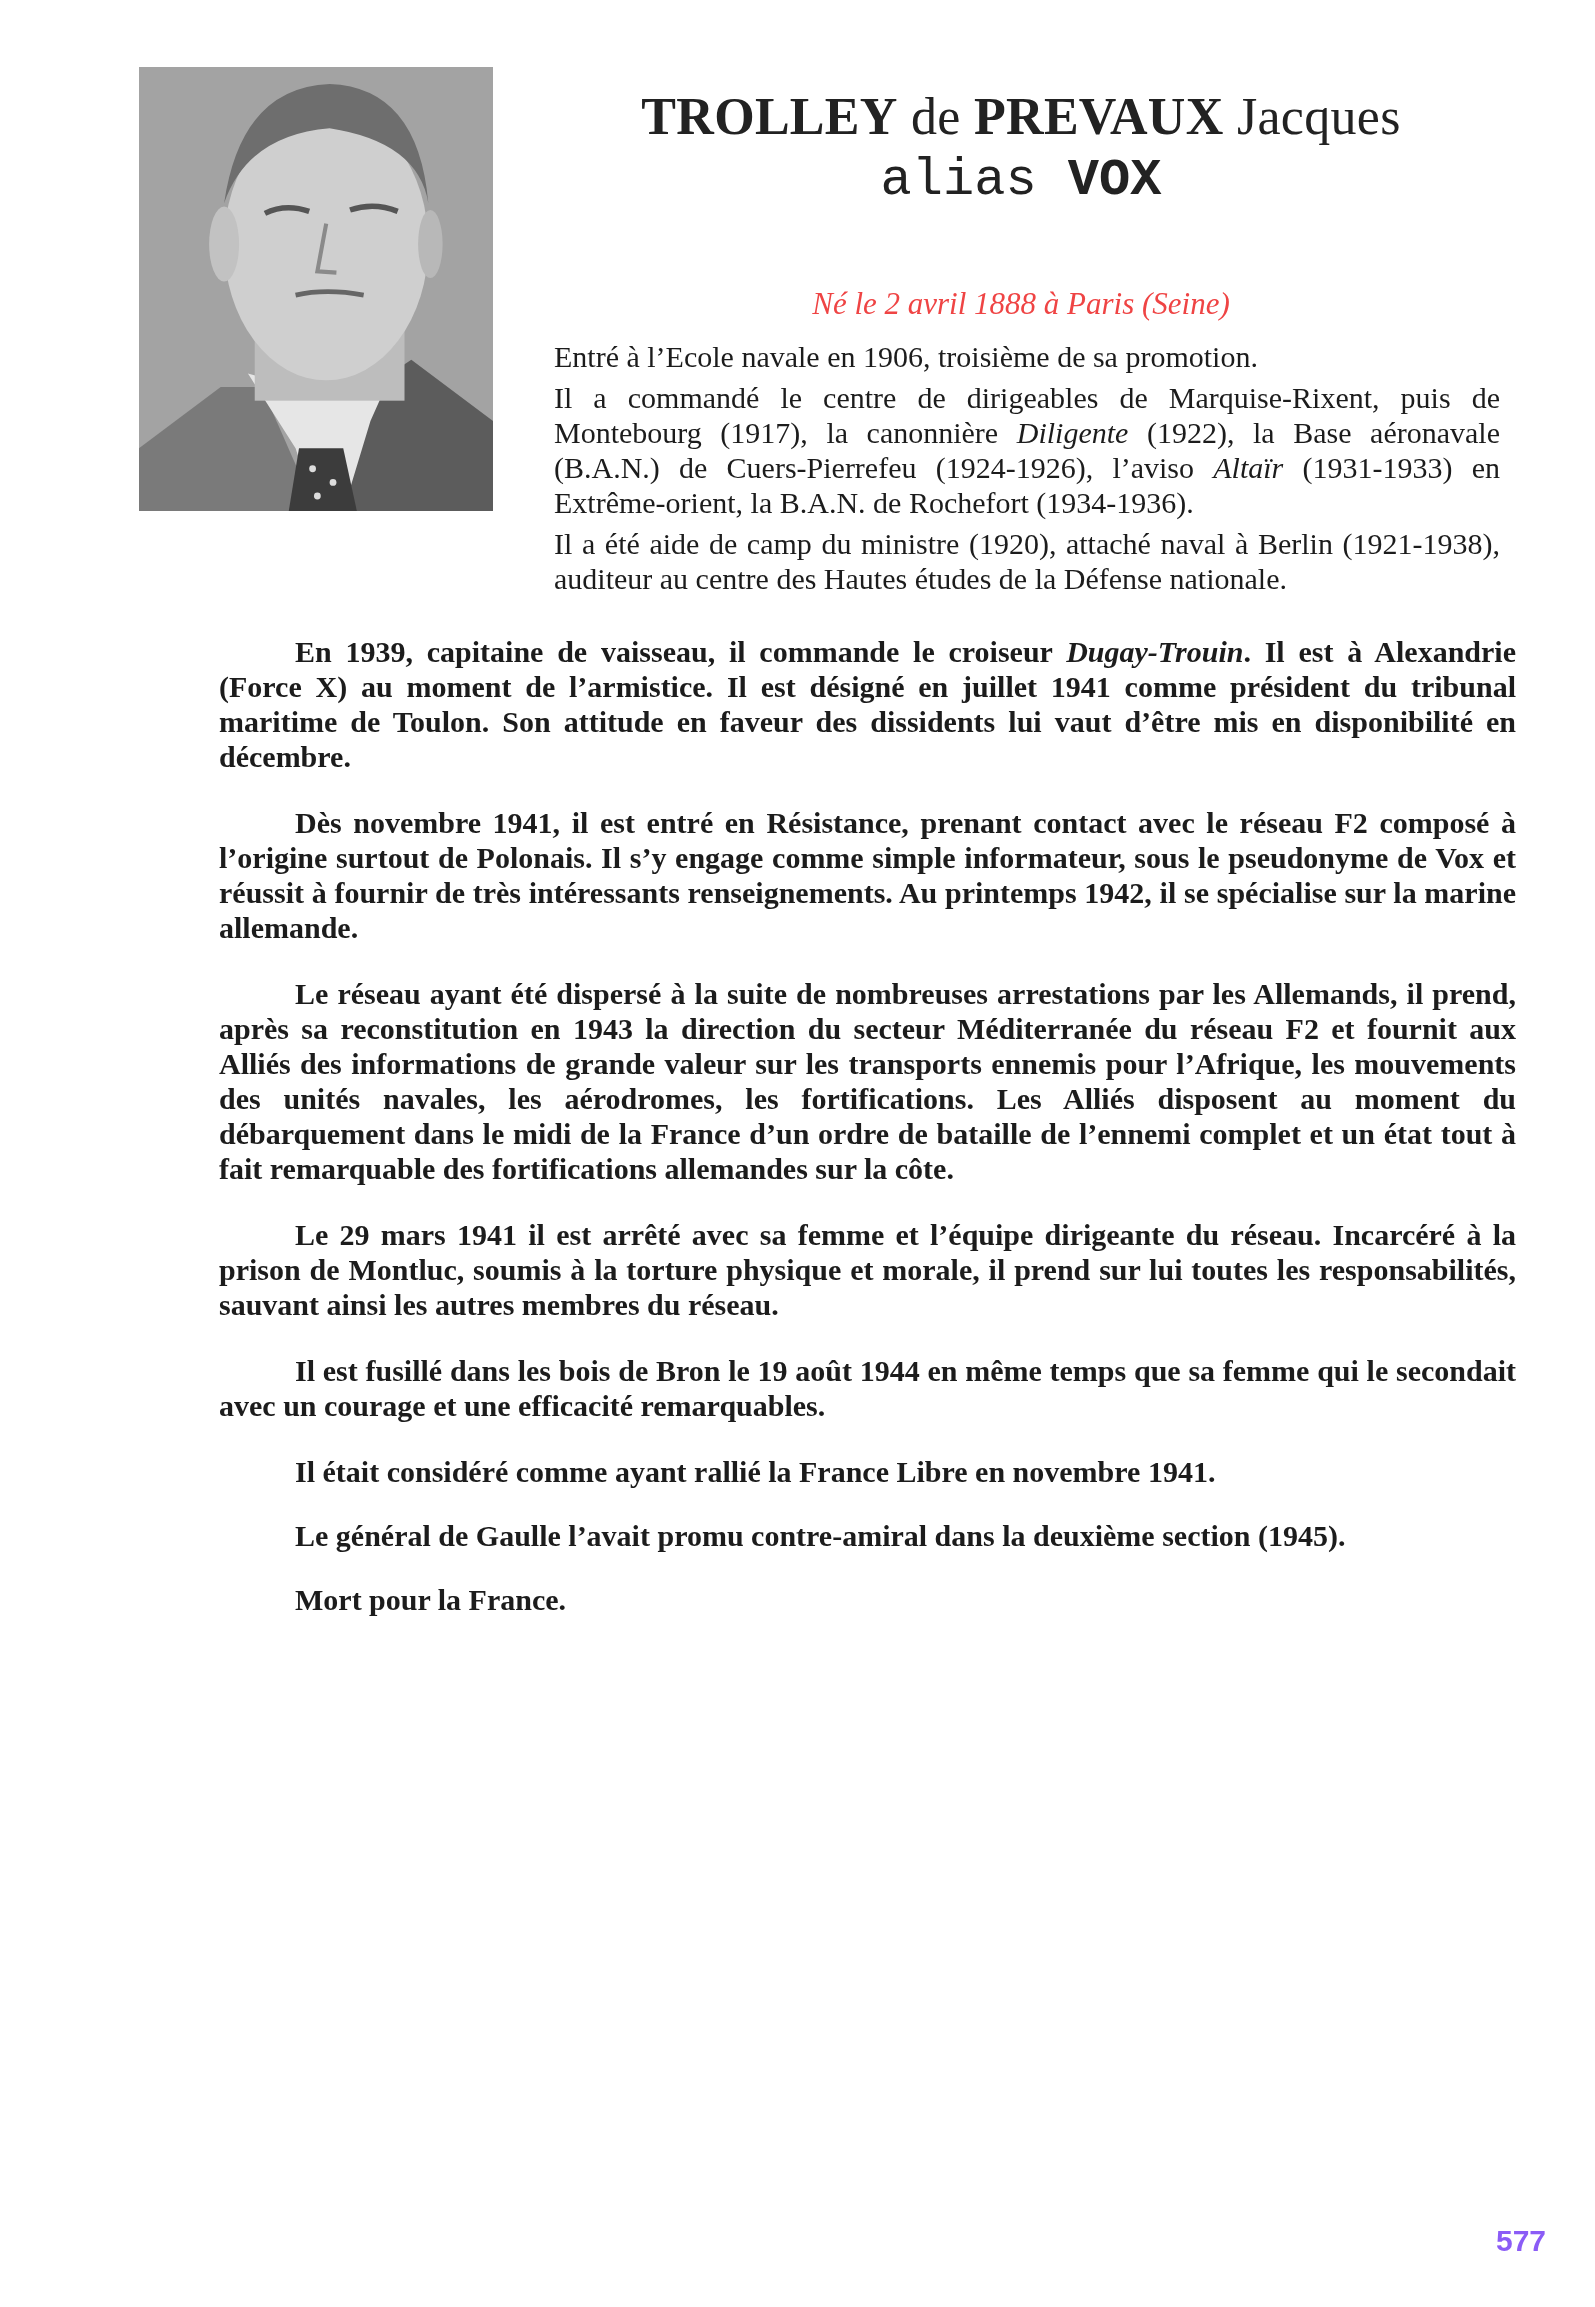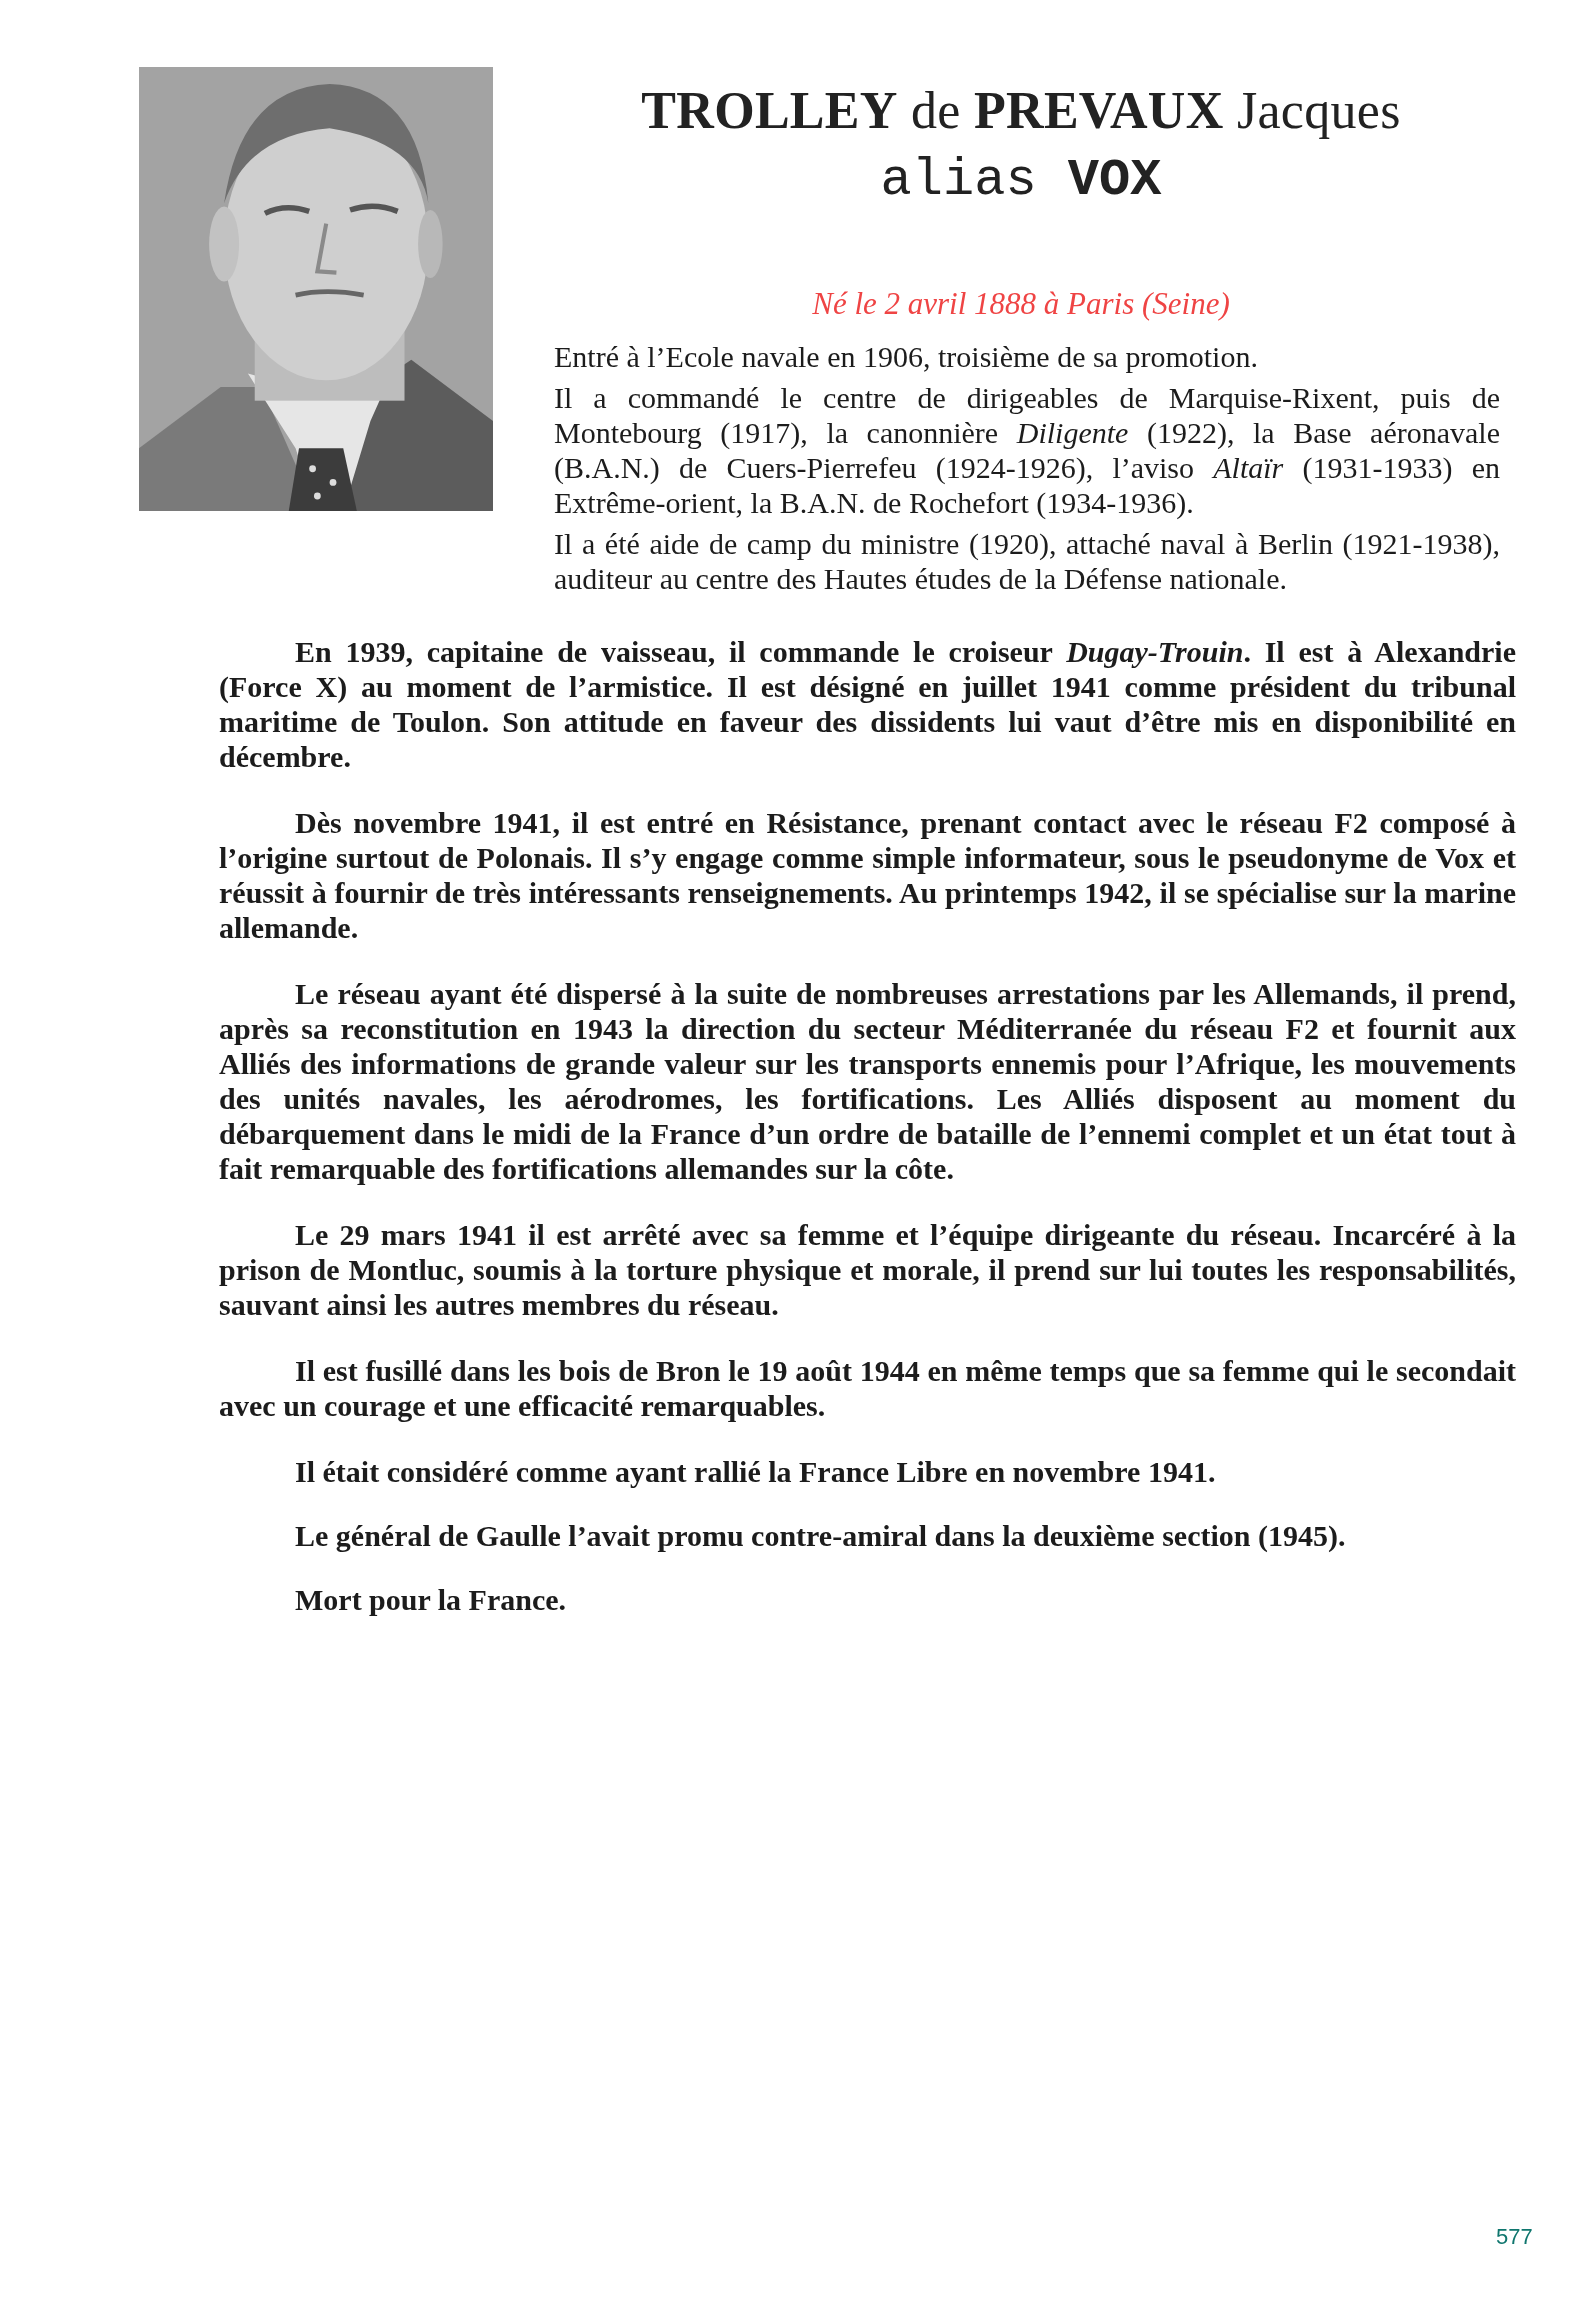--- a/index.html
+++ b/index.html
@@ -2,34 +2,34 @@
 <html style="font-size:11px"><head>
   <meta charset="utf-8">
   <style>
     html, body { margin: 0; padding: 0; background: #ffffff; }
     body { width: 1596px; height: 2307px; position: relative; overflow: hidden;
            font-family: "Liberation Serif", "DejaVu Serif", serif; color: #1c1c1c; }
     .photo { position: absolute; left: 139px; top: 67px; width: 354px; height: 444px;
              background: #9a9a9a; overflow: hidden; }
     .photo svg { width: 100%; height: 100%; display: block; }
     .title { position: absolute; left: 599px; width: 844px; text-align: center; font-size: 52px; line-height: 60px; color: #222; }
-    .title.t1 { top: 81px; letter-spacing: 0.3px; }
+    .title.t1 { top: 87px; letter-spacing: 0.3px; }
     .title.t2 { top: 151px; font-family: Liberation Mono, monospace; }
     .title b { font-weight: bold; }
     .birth { position: absolute; left: 599px; width: 844px; top: 246px; text-align: center;
              font-style: italic; font-size: 31px; color: #ef4444; margin-top: 40px; }
     .career { position: absolute; left: 554px; width: 946px; top: 339px; font-size: 30px; line-height: 35px;
               text-align: justify; }
     .career p { margin: 0 0 6.1px 0; }
     .body { position: absolute; left: 219px; width: 1297px; top: 634px; font-size: 30px; line-height: 35px; text-align: justify; font-weight: bold; }
     .body p { margin: 0 0 31px 0; text-indent: 76px; }
     .body p.tight { margin-bottom: 29px; }
     i { font-style: italic; }
     .pagenum { position: absolute; left: 1496px; top: 2224px; font-family: "Liberation Sans", "DejaVu Sans", sans-serif;
-               font-weight: normal; font-size: 22px; color: #0f766e; }
+               font-weight: bold; font-size: 30px; color: #8b5cf6; }
   </style>
 </head>
 <body>
 
 <div class="photo">
   <svg viewBox="0 0 520 652" preserveAspectRatio="none">
     <rect x="0" y="0" width="520" height="652" fill="#a3a3a3"></rect>
 
     <path d="M0 560 L120 470 L180 470 L260 652 L0 652 Z" fill="#7a7a7a"></path>
     <path d="M520 520 L400 430 L340 470 L300 652 L520 652 Z" fill="#5c5c5c"></path>

